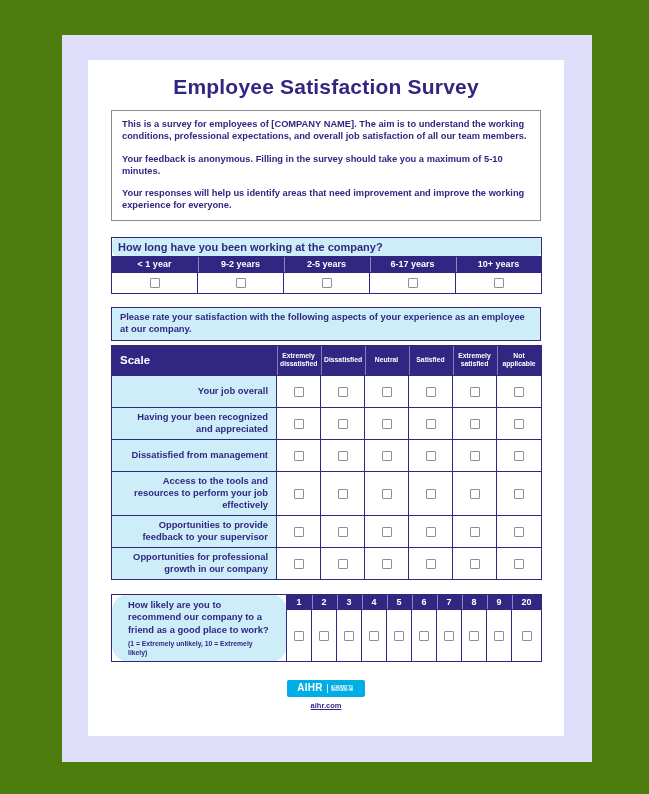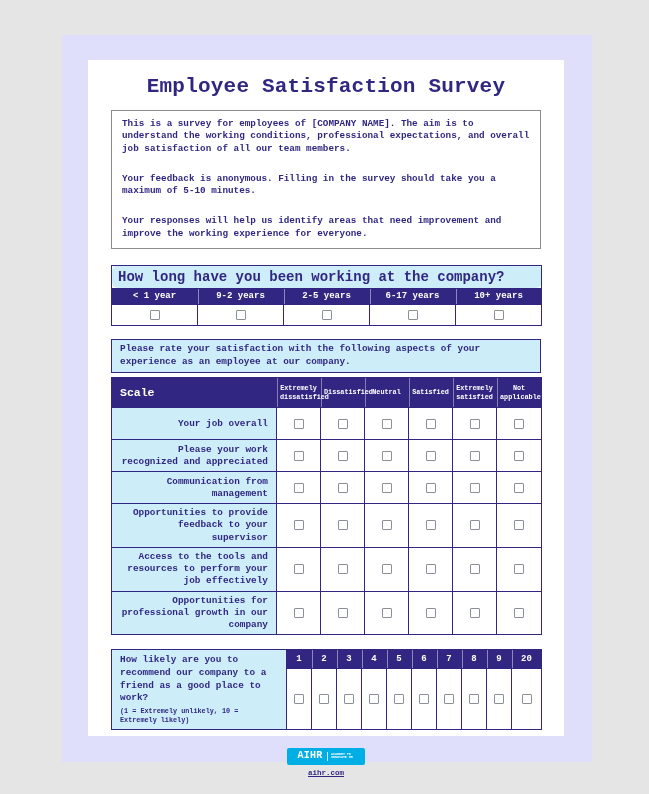--- a/index.html
+++ b/index.html
@@ -1,51 +1,51 @@
 <!DOCTYPE html>
 <html><head>
 <meta charset="utf-8">
 <style>
   html,body{margin:0;padding:0;}
   .canvas{
-    position:relative;width:649px;height:794px;background:#e5e5e5;
-    font-family:Liberation Mono, monospace;color:#312782;overflow:hidden;
+    position:relative;width:649px;height:794px;background:#4d7c0f;
+    font-family:Liberation Sans, sans-serif;color:#312782;overflow:hidden;
   }
   .frame{
     position:absolute;left:62px;top:35px;width:530px;height:727px;
     background:#dfdefb;
   }
   .page{
     position:absolute;left:26px;top:25px;width:476px;height:676px;
     background:#ffffff;box-sizing:border-box;padding:14px 23px 0 23px;
   }
   .title{
     margin:0;text-align:center;font-size:21px;line-height:26px;
     font-weight:700;color:#312782;letter-spacing:.2px;
   }
   .intro-box{
     margin-top:10px;border:1px solid #8c8c8c;padding:7px 10px 8px 10px;
     font-size:9.3px;line-height:1.32;font-weight:700;color:#312782;
   }
   .intro-box p{margin:0;}
-  .intro-box p + p{margin-top:18px;}
+  .intro-box p + p{margin-top:10px;}
 
   table{border-collapse:collapse;table-layout:fixed;width:430px;}
   td,th{border:1px solid #312782;box-sizing:border-box;}
 
   
   .checkbox{
     display:inline-block;width:8px;height:8px;background:#fff;
     border:1px solid #8a8f98;border-radius:1px;vertical-align:middle;
   }
 
   
   .tenure-table{margin-top:16px;}
   .tenure-q td{
-    background:#cdeef9;color:#312782;font-size:14px;font-weight:700;
+    background:#cdeef9;color:#312782;font-size:11px;font-weight:700;
     text-align:left;padding:3px 6px;border-radius:6px;
   }
   .tenure-opts td{
     background:#312782;color:#ffffff;font-size:9px;font-weight:700;
     text-align:center;padding:2px 0;height:16px;
   }
   .tenure-opts td + td{box-shadow:inset 1px 0 0 rgba(255,255,255,.45);}
   .cb-row td{background:#fff;text-align:center;height:15px;padding:1px 0;}
 
   
@@ -69,22 +69,22 @@
   .sat-table tbody tr{height:32px;}
   td.row-label{
     background:#cdeef9;color:#312782;font-size:9.4px;font-weight:700;
     padding:3px 8px;line-height:1.3;vertical-align:middle;text-align:right;
   }
   td.cb{background:#fff;text-align:center;vertical-align:middle;}
 
   
   .nps-table{margin-top:14px;}
   td.nps-label{
-    background:#cdeef9;vertical-align:middle;padding:4px 8px;
-    font-size:9.4px;font-weight:700;line-height:1.35;text-align:left;
+    background:#cdeef9;vertical-align:middle;padding:4px 16px;
+    font-size:9.4px;font-weight:700;line-height:1.35;text-align:left;border-radius:17px;
   }
   .nps-note{display:block;font-size:6.8px;font-weight:700;margin-top:2px;}
   .nps-head td.num{
     background:#312782;color:#fff;font-size:9px;font-weight:700;
     text-align:center;height:14px;padding:1px 0;
   }
   .nps-head td.num + td.num{box-shadow:inset 1px 0 0 rgba(255,255,255,.45);}
   .nps-body td.cb{height:46px;}
 
   
@@ -178,48 +178,48 @@
           <tr>
             <td class="row-label">Your job overall</td>
             <td class="cb"><span class="checkbox"></span></td>
             <td class="cb"><span class="checkbox"></span></td>
             <td class="cb"><span class="checkbox"></span></td>
             <td class="cb"><span class="checkbox"></span></td>
             <td class="cb"><span class="checkbox"></span></td>
             <td class="cb"><span class="checkbox"></span></td>
           </tr>
           <tr>
-            <td class="row-label">Please your work recognized and appreciated</td>
-            <td class="cb"><span class="checkbox"></span></td>
-            <td class="cb"><span class="checkbox"></span></td>
-            <td class="cb"><span class="checkbox"></span></td>
-            <td class="cb"><span class="checkbox"></span></td>
-            <td class="cb"><span class="checkbox"></span></td>
-            <td class="cb"><span class="checkbox"></span></td>
-          </tr>
-          <tr>
-            <td class="row-label">Communication from management</td>
+            <td class="row-label">Having your been recognized and appreciated</td>
+            <td class="cb"><span class="checkbox"></span></td>
+            <td class="cb"><span class="checkbox"></span></td>
+            <td class="cb"><span class="checkbox"></span></td>
+            <td class="cb"><span class="checkbox"></span></td>
+            <td class="cb"><span class="checkbox"></span></td>
+            <td class="cb"><span class="checkbox"></span></td>
+          </tr>
+          <tr>
+            <td class="row-label">Dissatisfied from management</td>
+            <td class="cb"><span class="checkbox"></span></td>
+            <td class="cb"><span class="checkbox"></span></td>
+            <td class="cb"><span class="checkbox"></span></td>
+            <td class="cb"><span class="checkbox"></span></td>
+            <td class="cb"><span class="checkbox"></span></td>
+            <td class="cb"><span class="checkbox"></span></td>
+          </tr>
+          <tr>
+            <td class="row-label">Access to the tools and resources to perform your job effectively</td>
             <td class="cb"><span class="checkbox"></span></td>
             <td class="cb"><span class="checkbox"></span></td>
             <td class="cb"><span class="checkbox"></span></td>
             <td class="cb"><span class="checkbox"></span></td>
             <td class="cb"><span class="checkbox"></span></td>
             <td class="cb"><span class="checkbox"></span></td>
           </tr>
           <tr>
             <td class="row-label">Opportunities to provide feedback to your supervisor</td>
-            <td class="cb"><span class="checkbox"></span></td>
-            <td class="cb"><span class="checkbox"></span></td>
-            <td class="cb"><span class="checkbox"></span></td>
-            <td class="cb"><span class="checkbox"></span></td>
-            <td class="cb"><span class="checkbox"></span></td>
-            <td class="cb"><span class="checkbox"></span></td>
-          </tr>
-          <tr>
-            <td class="row-label">Access to the tools and resources to perform your job effectively</td>
             <td class="cb"><span class="checkbox"></span></td>
             <td class="cb"><span class="checkbox"></span></td>
             <td class="cb"><span class="checkbox"></span></td>
             <td class="cb"><span class="checkbox"></span></td>
             <td class="cb"><span class="checkbox"></span></td>
             <td class="cb"><span class="checkbox"></span></td>
           </tr>
           <tr>
             <td class="row-label">Opportunities for professional growth in our company</td>
             <td class="cb"><span class="checkbox"></span></td>

